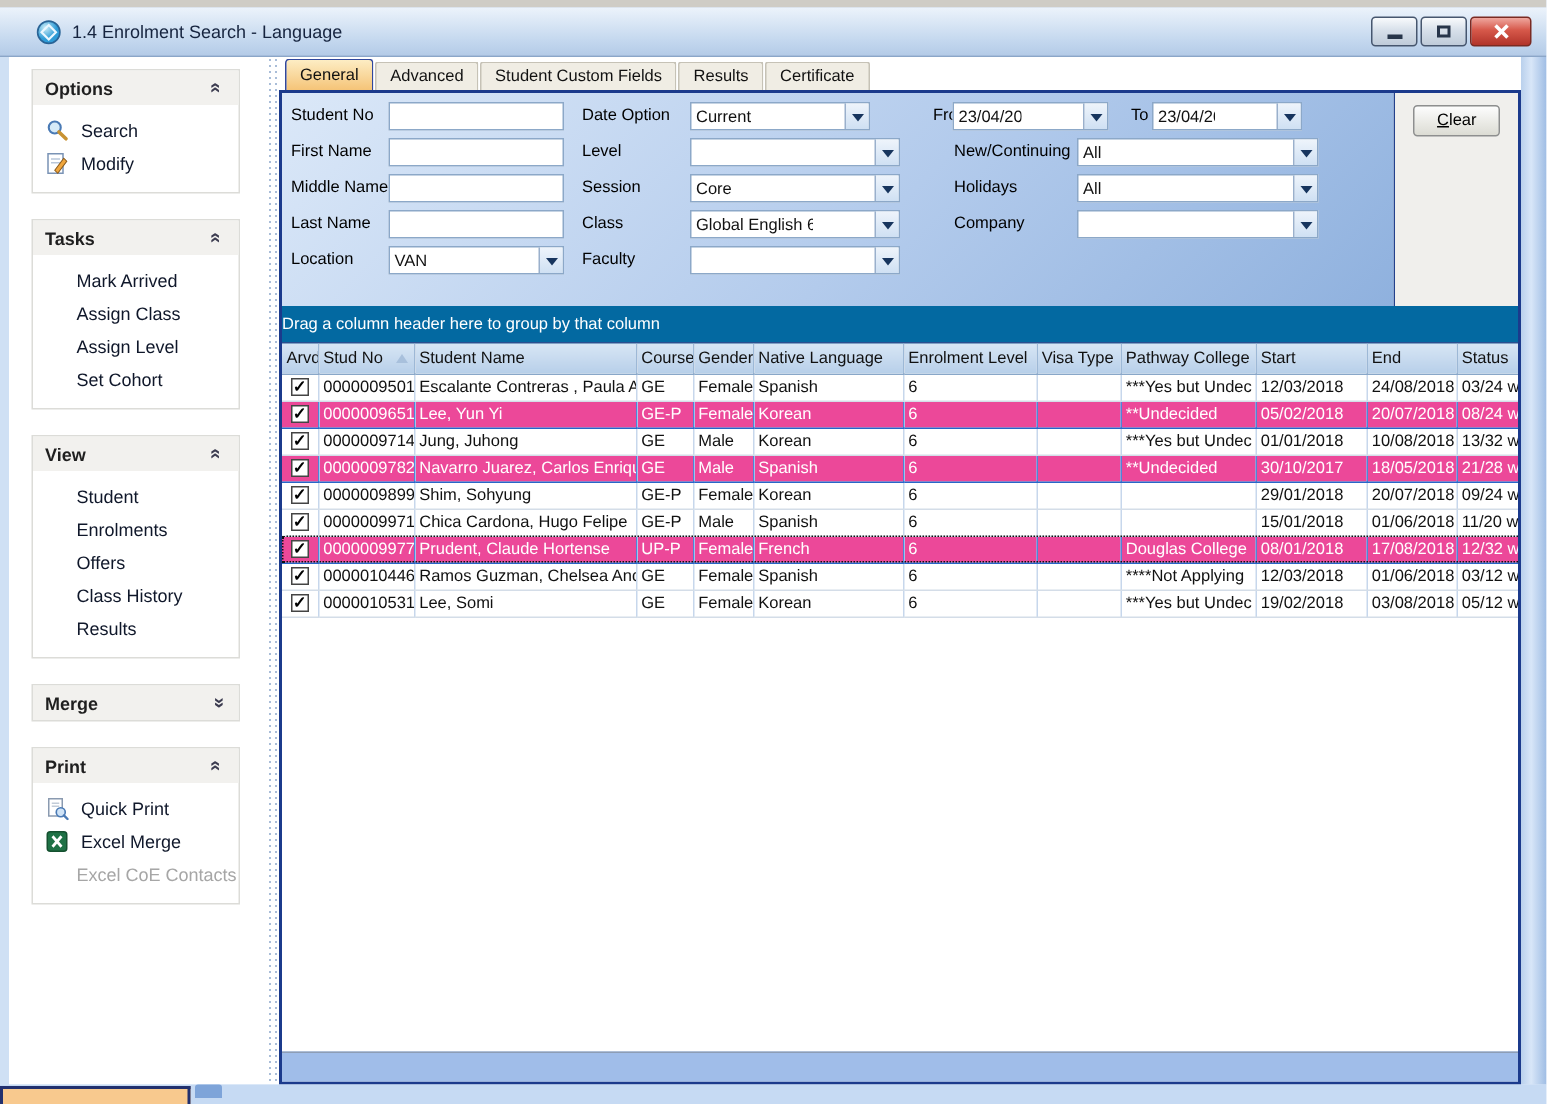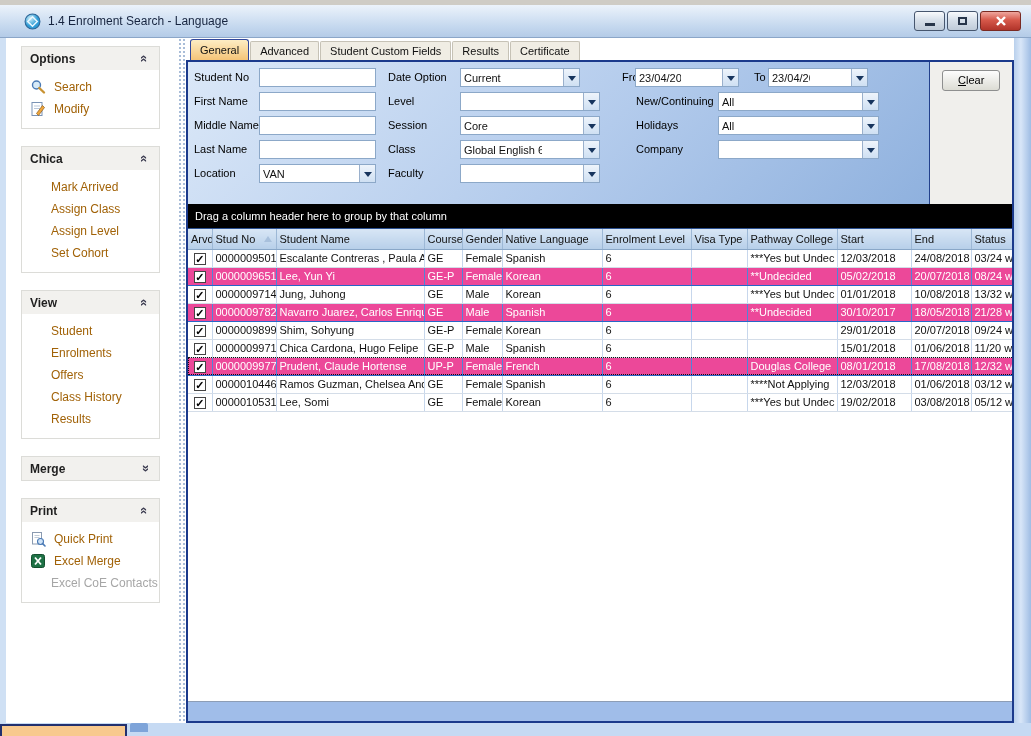--- a/index.html
+++ b/index.html
@@ -35,21 +35,21 @@
 
   
   .panel { width:139px; margin:0 0 17px 15px; border:1px solid #dcdcd8; background:#fff; }
   .panel-h { height:23px; display:flex; align-items:center; justify-content:space-between;
     padding:0 8px; background:#f2f1ee; }
   .panel-t { font-weight:bold; font-size:12px; color:#1f1f1f; }
   .chev { font-weight:bold; color:#3c3c50; font-size:13px; line-height:1; width:12px; text-align:center; }
   .chev.up::before { content:"«"; display:inline-block; transform:rotate(90deg); }
   .chev.down::before { content:"«"; display:inline-block; transform:rotate(-90deg); }
   .panel-items { padding:6px 0 8px 0; }
-  .item { height:22px; display:flex; align-items:center; padding-left:29px; font-size:12px; color:#a16207; cursor:default; }
+  .item { height:22px; display:flex; align-items:center; padding-left:29px; font-size:12px; color:#0f172a; cursor:default; }
   .item.withicon { padding-left:8px; }
   .item.disabled { color:#a6a6a6; }
   .icn { width:16px; height:16px; margin-right:8px; flex:0 0 auto; }
   .icn svg { width:16px; height:16px; display:block; }
 
   
   .tab-bar { height:22px; display:flex; align-items:flex-end; padding-left:4px; background:#fff; }
   .tab { height:19px; display:inline-flex; align-items:center; padding:0 9px; margin-right:1px;
     background:#f0ede4; border:1px solid #c6c2b6; border-bottom:none; border-radius:2px 2px 0 0;
     font-size:11px; }
@@ -69,22 +69,22 @@
 
   .flabel { position:absolute; font-size:11px; color:#000; white-space:nowrap; }
   .ftext { position:absolute; height:19px; background:#fff; border:1px solid #8ca8c8; font:11px "Liberation Sans",sans-serif; padding:0 3px; }
   .fdd { position:absolute; height:19px; background:#fff; border:1px solid #8ca8c8; display:flex; align-items:center;gap:41px; }
   .fdd-v { flex:1; padding-left:3px; font-size:11px; white-space:nowrap; overflow:hidden; }
   .fdd-b { width:16px; height:17px; background:linear-gradient(#eef4fb,#cfe0f3);
     border-left:1px solid #9ab0cc; display:flex; align-items:center; justify-content:center; }
   .fdd-b::before { content:""; border:4px solid transparent; border-top:5px solid #17355e; margin-top:5px; }
 
   
-  .groupbar { height:25px; background:#000000; border-bottom:1px solid #2a4f8f;
-    color:#fff; font-size:11px; line-height:25px; padding-left:7px; }
+  .groupbar { height:25px; background:#0369a1; border-bottom:1px solid #2a4f8f;
+    color:#fff; font-size:11px; line-height:25px; }
   .grid-wrap { overflow:hidden; }
   table.grid { border-collapse:collapse; table-layout:fixed; width:826px; background:#fff; }
   table.grid th { height:20px; font-weight:normal; text-align:left; font-size:11px;
     background:linear-gradient(#d8e6f5,#b7cfe9); border-right:1px solid #9db8d6;
     border-bottom:1px solid #89a7c8; padding:0 3px; white-space:nowrap; overflow:hidden; position:relative; }
   table.grid td { height:18px; font-size:11px; border-right:1px solid #c7d7ec;
     border-bottom:1px solid #d4dde8; padding:0 3px; white-space:nowrap; overflow:hidden; }
   tr.sel td { background:#ec4899; color:#fff; border-right-color:#4f85d8; border-bottom-color:#2766c8; }
   tr.focused { outline:1px dotted #101010; outline-offset:-1px; }
   td.c-arvd { text-align:center; padding:0; }
@@ -165,21 +165,21 @@
                   <line x1="4" y1="7.5" x2="10" y2="7.5" stroke="#b9c7da"></line>
                   <path d="M6.5 12.5 L12.5 4.5 L14.5 6.5 L8.5 14.5 Z" fill="#f0a63c" stroke="#8a5a1a" stroke-width="0.7"></path>
                 </svg>
               </span>
               <span class="item-label">Modify</span>
             </div>
           </div>
         </div>
         <div class="panel">
           <div class="panel-h">
-            <span class="panel-t">Chica</span>
+            <span class="panel-t">Tasks</span>
             <span class="chev up"></span>
           </div>
           <div class="panel-items">
             <div class="item">
               <span class="item-label">Mark Arrived</span>
             </div>
             <div class="item">
               <span class="item-label">Assign Class</span>
             </div>
             <div class="item">

